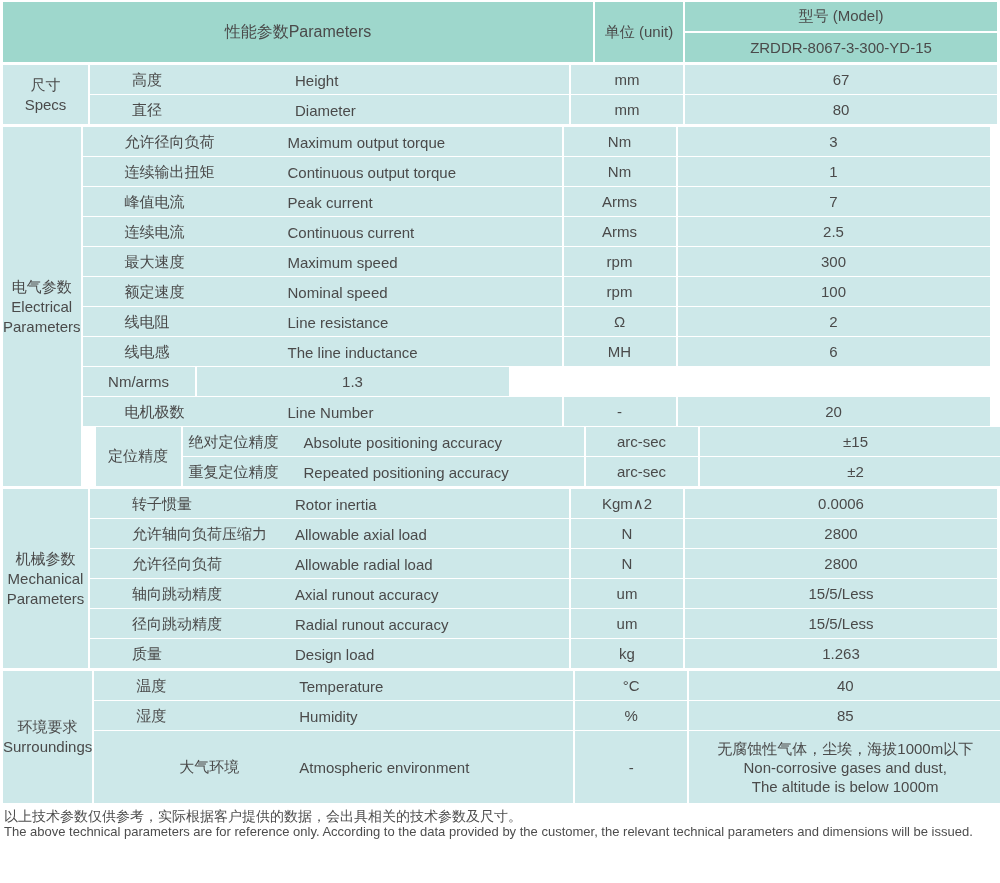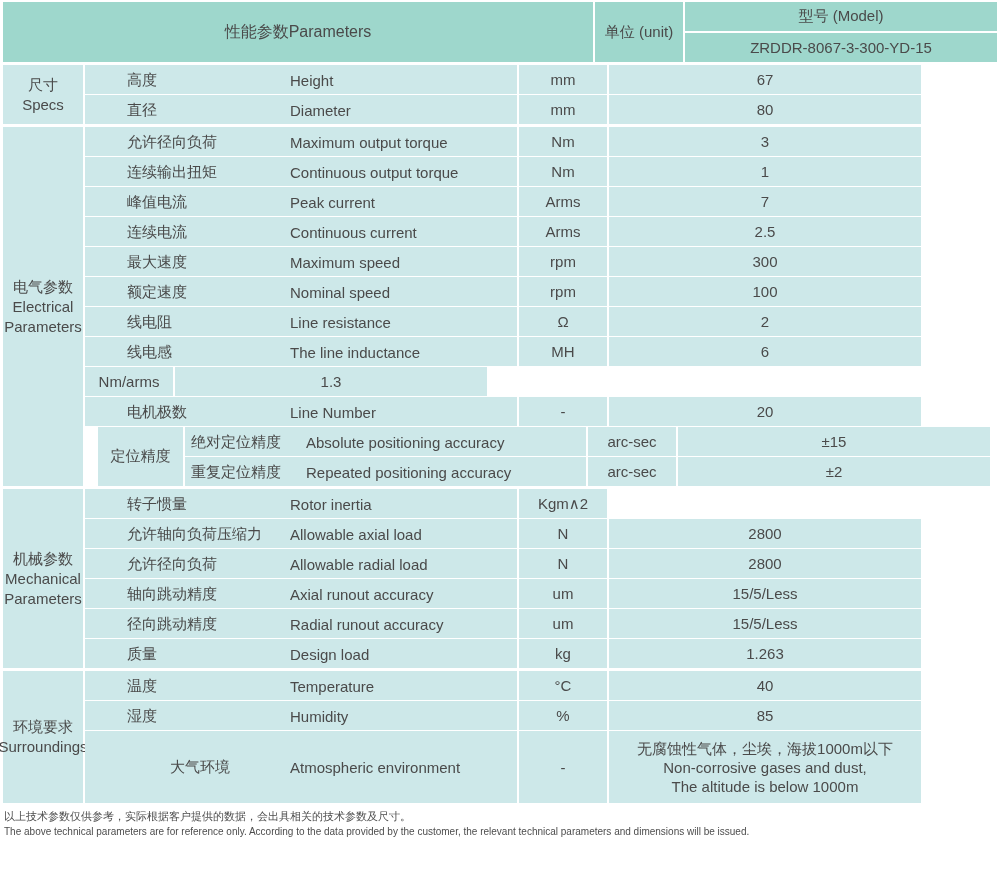--- a/index.html
+++ b/index.html
@@ -41,52 +41,52 @@
   .th-model-bottom{
     flex:1;
     display:flex;align-items:center;justify-content:center;
     font-size:15px;
   }
 
   
   .section{display:flex;}
   .section + .section{margin-top:3px;}
   .section-label{
-    width:80px;margin-right:2px;
+    width:122px;margin-right:2px;
     background:var(--cell-bg);
     display:flex;align-items:center;justify-content:center;
     text-align:center;white-space:pre-line;
     font-size:15px;line-height:20px;
   }
   .section-rows{flex:1;display:flex;flex-direction:column;}
   .section-rows > .row + .row,
   .section-rows > * + *{margin-top:1px;}
   .sub-rows > .row + .row{margin-top:1px;}
 
   .row{display:flex;height:29px;}
   .row.tall{height:72px;}
   .cell{background:var(--cell-bg);}
 
   .label-cell{
-    width:432px;margin-right:2px;position:relative;
+    width:479px;margin-right:2px;position:relative;
     font-size:15px;
   }
   .label-cell .cn{
     position:absolute;left:42px;top:50%;transform:translateY(-50%);
     white-space:nowrap;
   }
   .label-cell .en{
     position:absolute;left:205px;top:50%;transform:translateY(-50%);
     white-space:nowrap;
   }
   .row.tall .label-cell .cn{
     left:0;width:230px;text-align:center;
   }
   .unit-cell{
-    width:88px;margin-right:2px;
+    width:112px;margin-right:2px;
     display:flex;align-items:center;justify-content:center;
     font-size:15px;
   }
   .value-cell{
     width:312px;
     display:flex;align-items:center;justify-content:center;
     text-align:center;white-space:pre-line;
     font-size:15px;line-height:19px;
   }
 
@@ -99,22 +99,22 @@
     font-size:15px;
     margin-left:13px;
   }
   .sub-rows{flex:1;display:flex;flex-direction:column;}
   .sub-rows .label-cell{width:401px;}
   .sub-rows .label-cell .cn{left:6px;}
   .sub-rows .label-cell .en{left:121px;}
 
   
   .footnotes{margin:6px 0 0 1px;}
-  .fn-cn{font-size:11px;line-height:15px;color:#4d4d4d;}
-  .fn-en{font-size:10px;line-height:15px;color:#4d4d4d;}
+  .fn-cn{font-size:14px;line-height:15px;color:#4d4d4d;}
+  .fn-en{font-size:13px;line-height:15px;color:#4d4d4d;}
 </style>
 </head>
 <body>
 
 <div class="page">
   <div class="spec-table">
 
     <div class="thead">
       <div class="cell th-params">性能参数Parameters</div>
       <div class="cell th-unit">单位 (unit)</div>
@@ -257,20 +257,21 @@
       <div class="section-label">机械参数
 Mechanical
 Parameters</div>
       <div class="section-rows">
         <div class="row">
           <div class="cell label-cell">
             <span class="cn">转子惯量</span>
             <span class="en">Rotor inertia</span>
           </div>
           <div class="cell unit-cell">Kgm∧2</div>
+          <div class="cell value-cell">0.0006</div>
         </div>
         <div class="row">
           <div class="cell label-cell">
             <span class="cn">允许轴向负荷压缩力</span>
             <span class="en">Allowable axial load</span>
           </div>
           <div class="cell unit-cell">N</div>
           <div class="cell value-cell">2800</div>
         </div>
         <div class="row">

